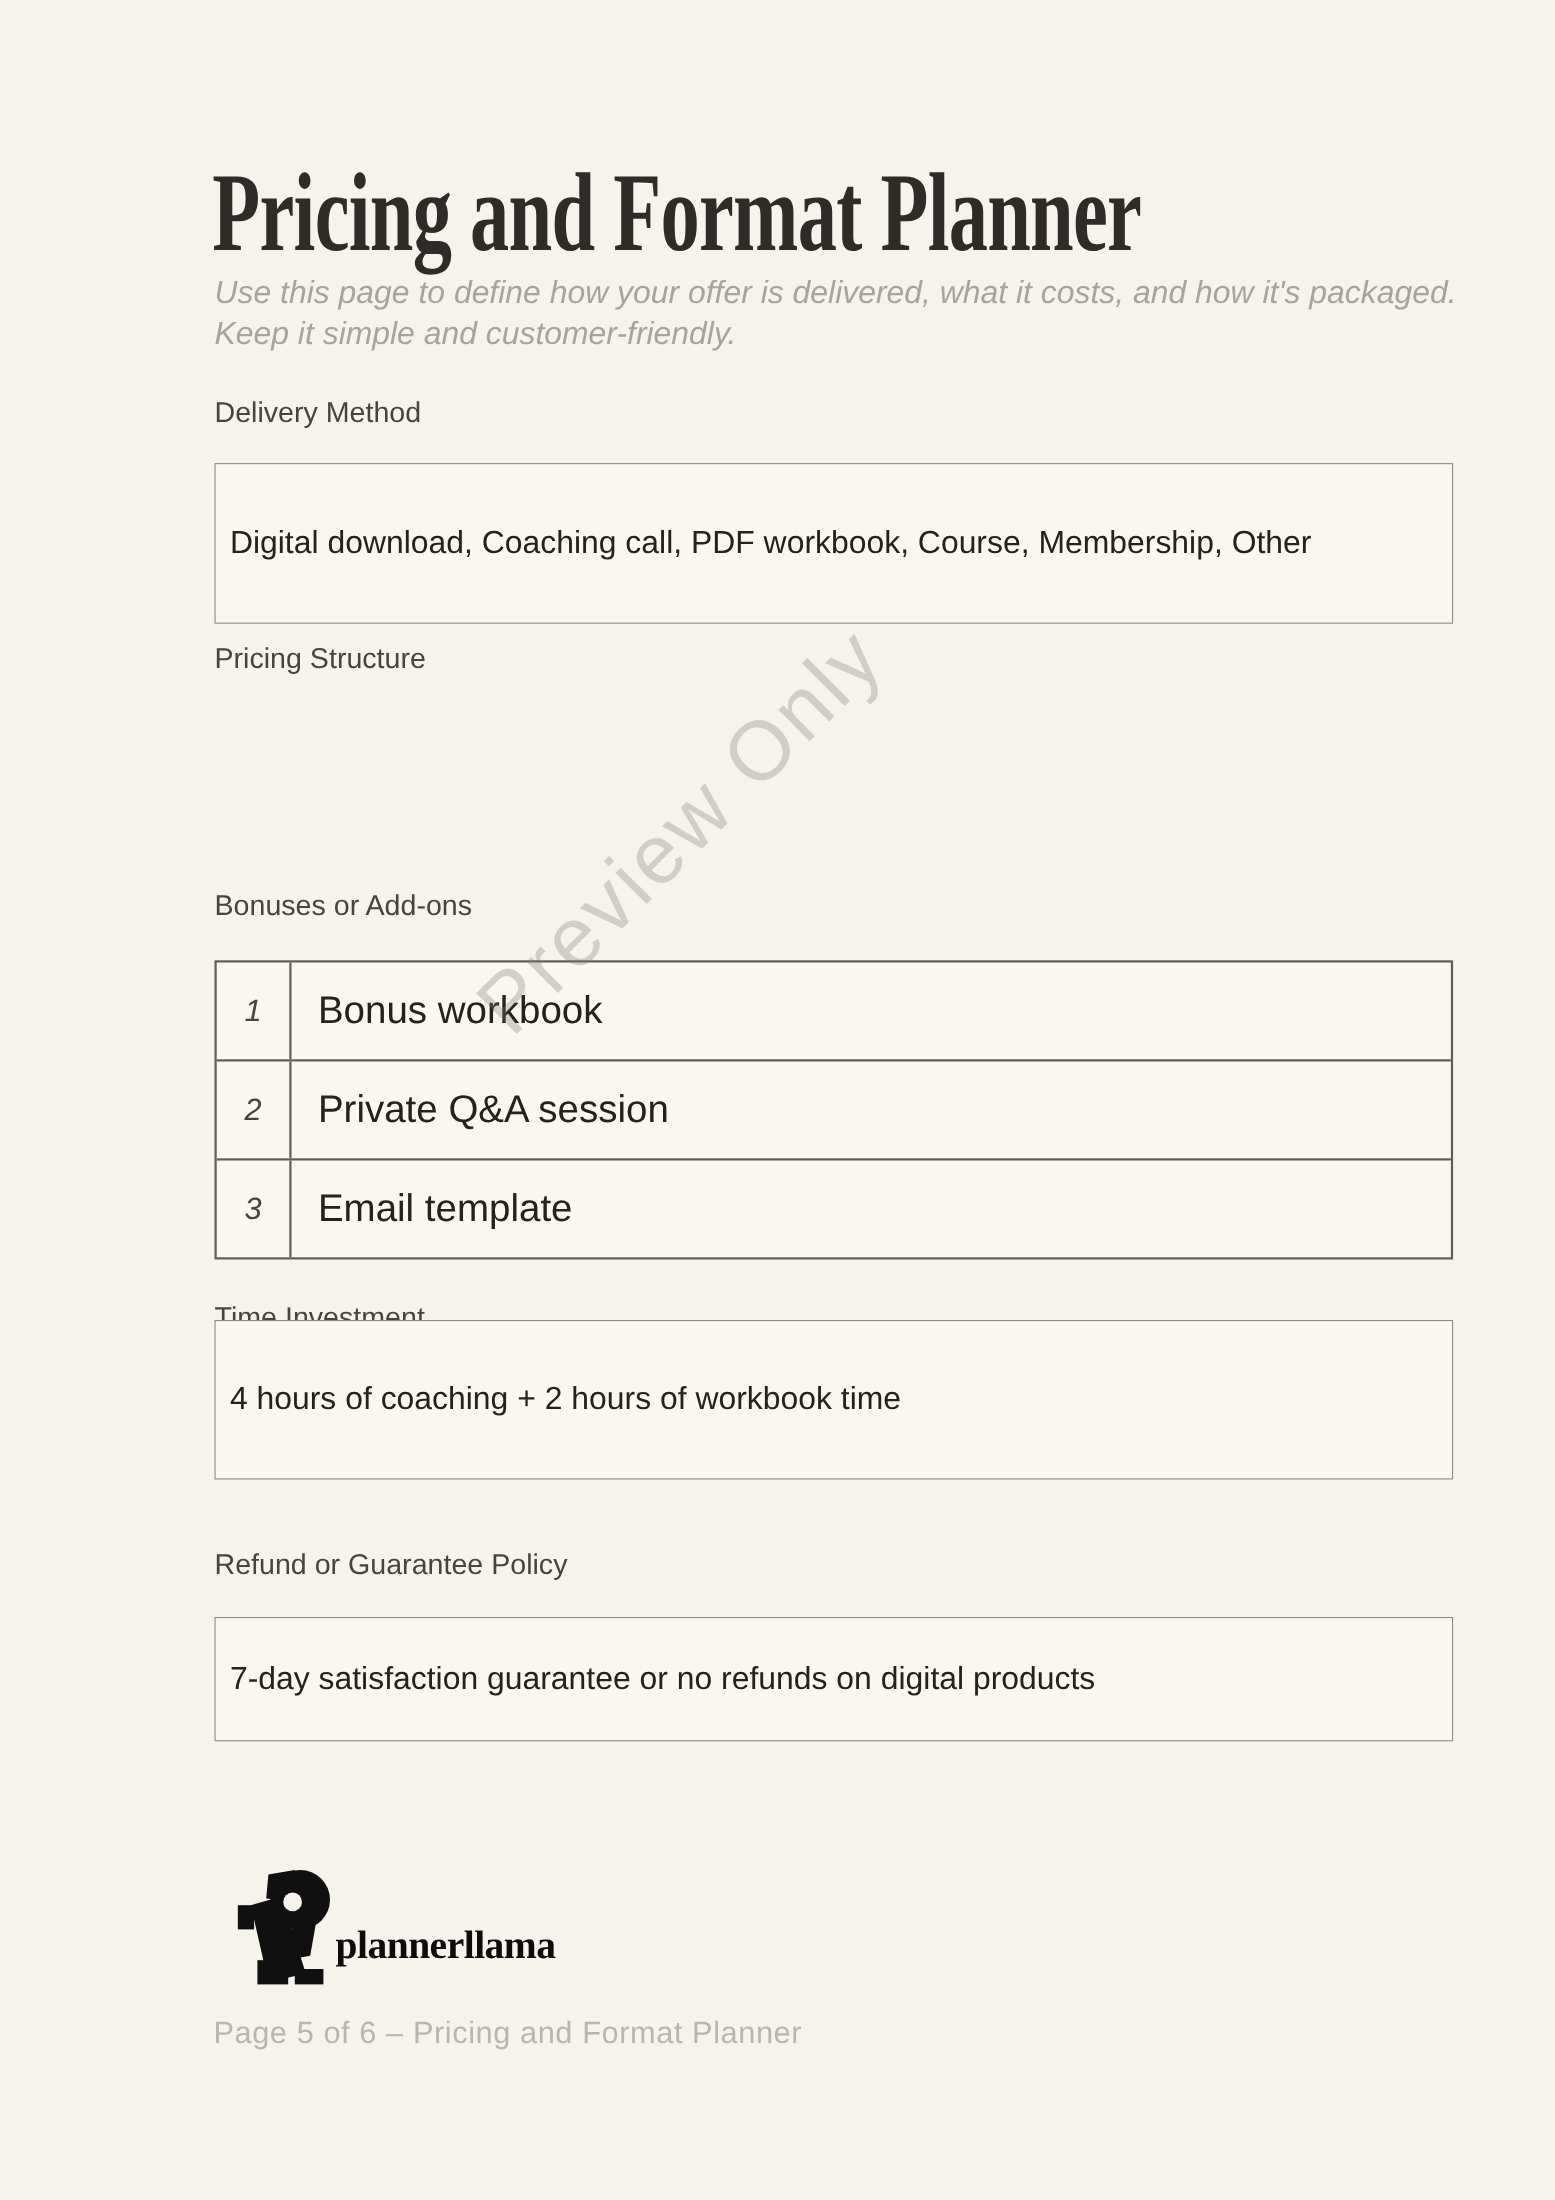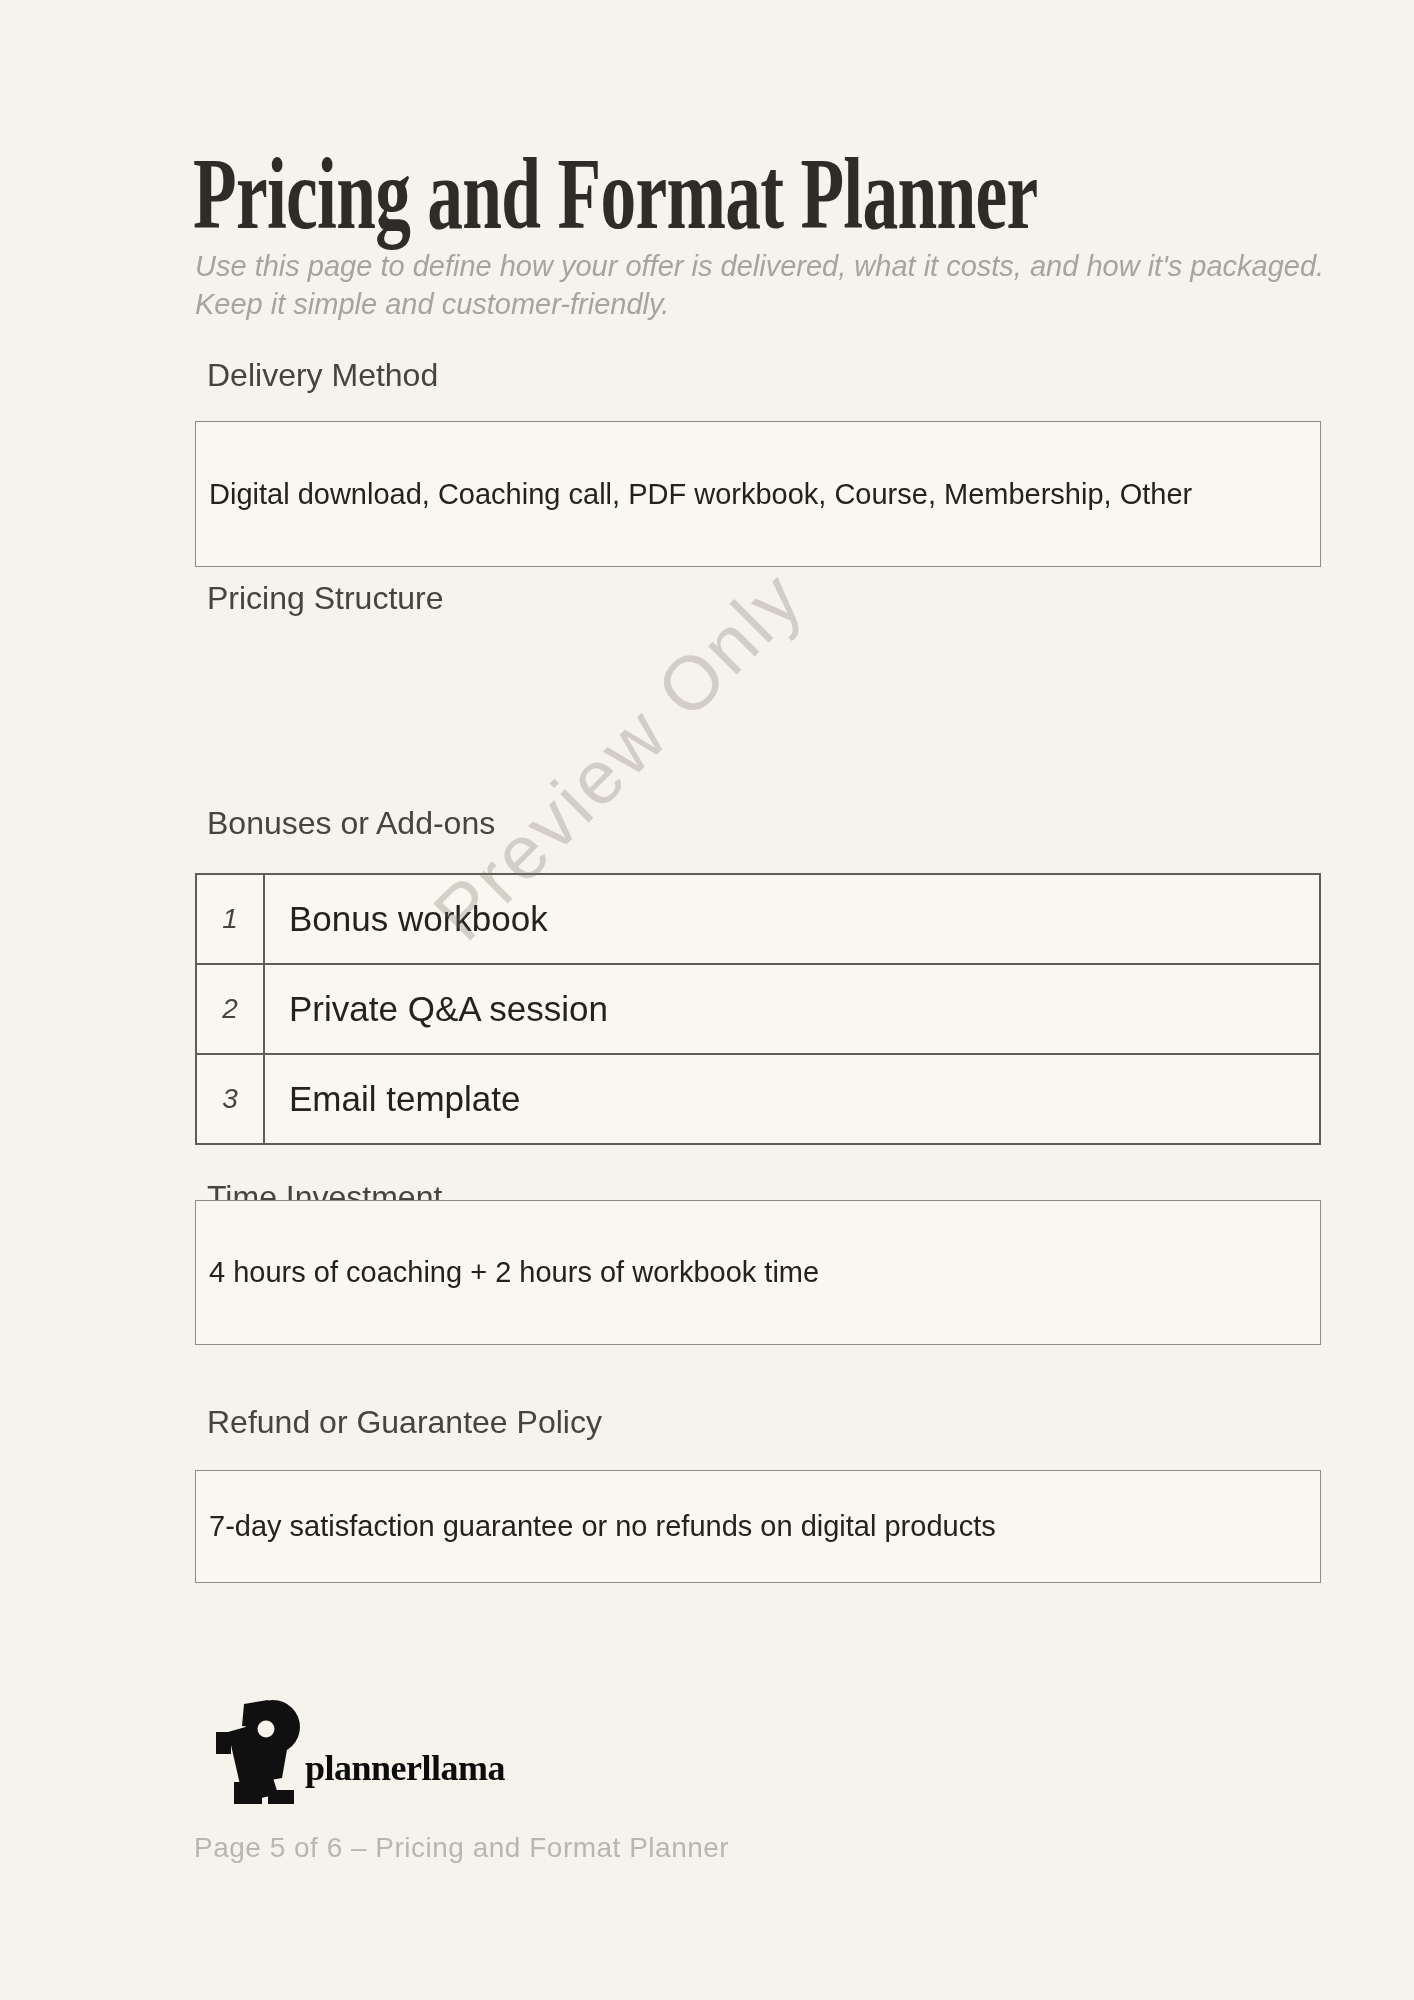--- a/index.html
+++ b/index.html
@@ -7,21 +7,21 @@
         font-family:"Liberation Sans",sans-serif;margin-left:48px;}
 
   .title{position:absolute;left:145px;top:140px;margin:0;
          font-family:"Liberation Serif",serif;font-weight:700;font-size:102px;line-height:1.05;
          color:#2d2c29;letter-spacing:-1px;white-space:nowrap;
          transform:scaleX(0.70);transform-origin:left top;}
 
   .subtitle{position:absolute;left:147px;top:247px;font-size:29px;line-height:38px;
             font-style:italic;color:#a8a49d;white-space:nowrap;}
 
-  .label{position:absolute;left:159px;font-size:32px;line-height:30px;color:#454440;white-space:nowrap;}
+  .label{position:absolute;left:147px;font-size:26px;line-height:30px;color:#454440;white-space:nowrap;}
   .label.l1{top:360px}.label.l2{top:583px}.label.l3{top:808px}.label.l4{top:1182px}.label.l5{top:1407px}
 
   .box{position:absolute;left:147px;width:1126px;box-sizing:border-box;
        background:#f9f7f0;border:1.5px solid #8d8b82;
        display:flex;align-items:center;padding-left:13px;
        font-size:29px;color:#23221f;}
   .box.b1{top:421px;height:146px}.box.b2{top:648px;height:125px}
   .box.b3{top:1200px;height:145px}.box.b4{top:1470px;height:113px}
 
   .bonus-table{position:absolute;left:147px;top:873px;width:1126px;height:272px;box-sizing:border-box;

